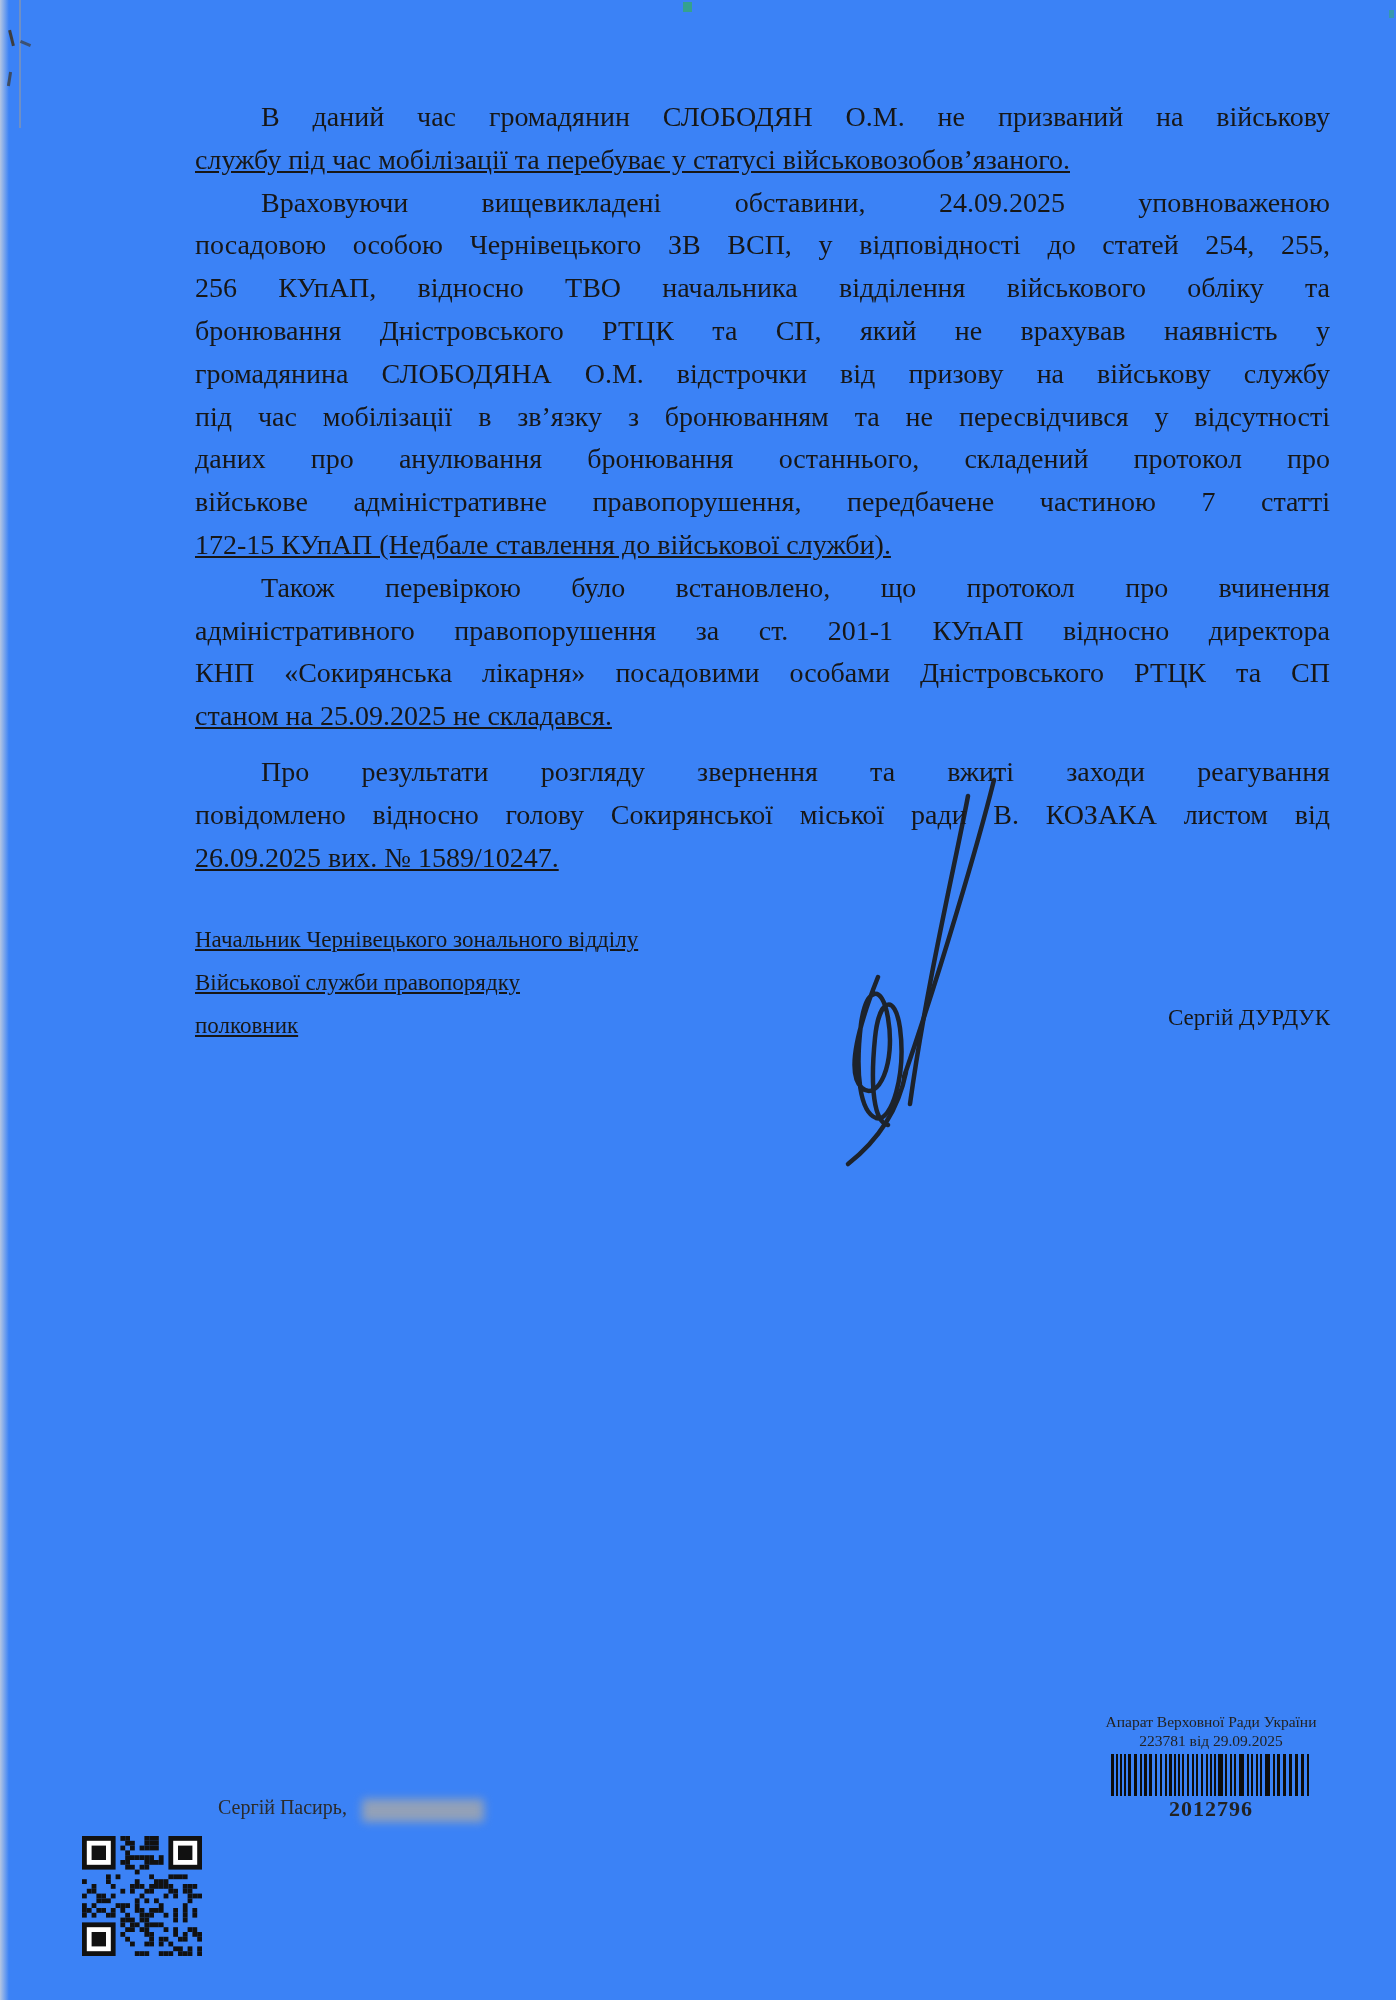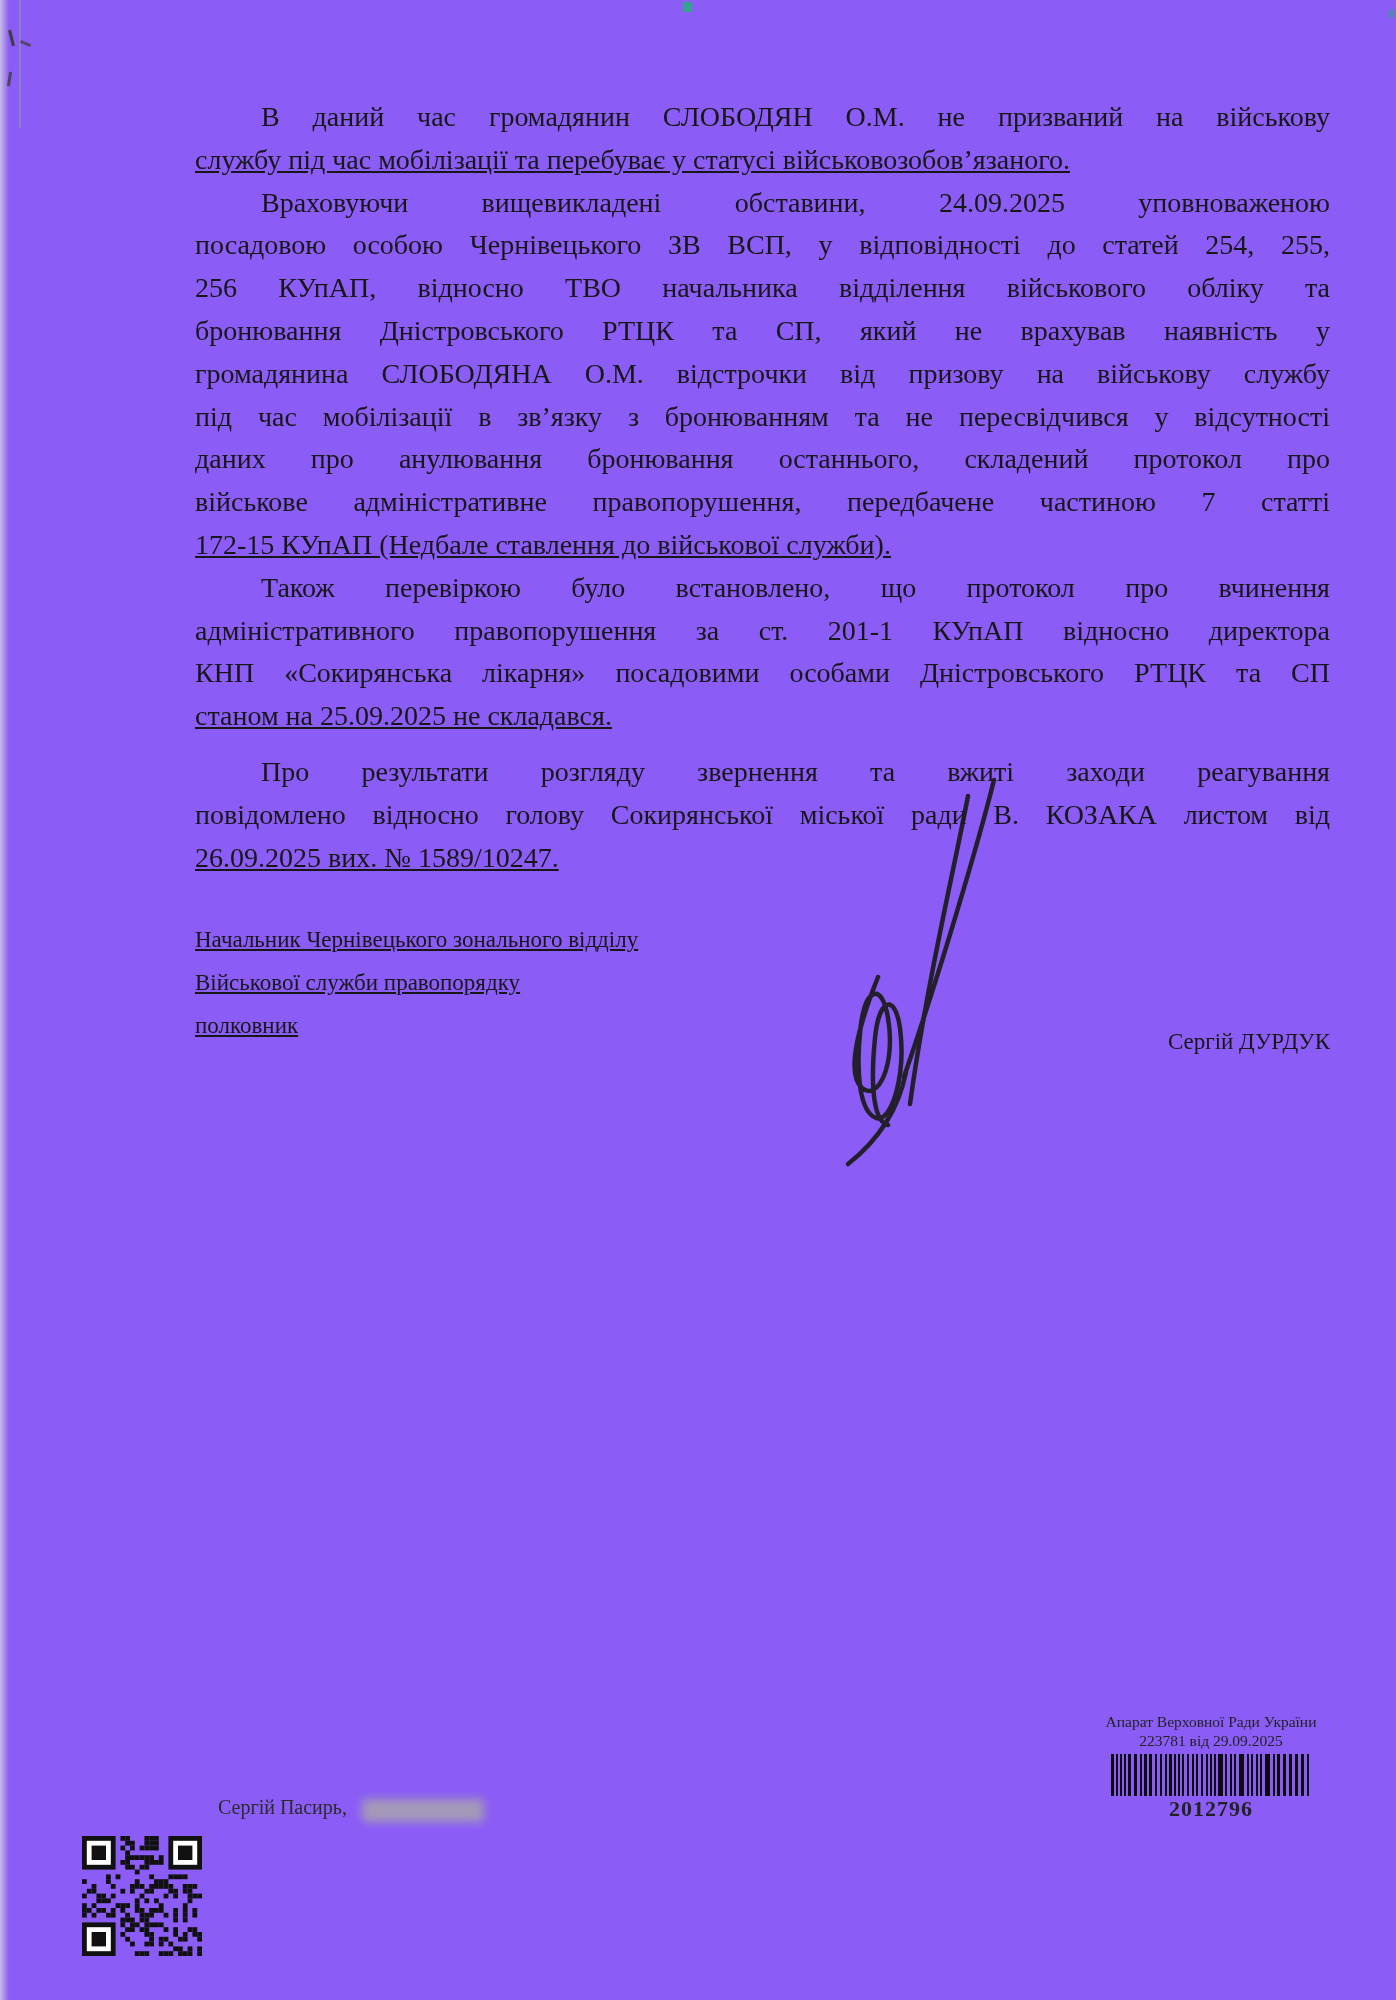--- a/index.html
+++ b/index.html
@@ -1,17 +1,17 @@
 <!DOCTYPE html>
 <html><head>
 <meta charset="utf-8">
 <style>
   html,body{margin:0;padding:0;background:#ffffff;}
   .page{
-    position:relative;width:1396px;height:2000px;background:#8b5cf6;
+    position:relative;width:1396px;height:2000px;background:#3b82f6;
     font-family:"Liberation Serif","DejaVu Serif",serif;color:#171717;
     overflow:hidden;
   }
   
   .edge-shade{position:absolute;left:0;top:0;bottom:0;width:9px;
     background:linear-gradient(to right,#dcdcdc,rgba(255,255,255,0));opacity:.75;}
   .scan-streak{position:absolute;left:19px;top:0;width:2px;height:128px;background:#9a9a9a;opacity:.55;}
   .mark{position:absolute;background:#3d3d3d;}
   .mark.m1{left:10px;top:30px;width:3px;height:16px;transform:rotate(-14deg);}
   .mark.m2{left:20px;top:42px;width:11px;height:3px;transform:rotate(24deg);opacity:.7;}
@@ -25,21 +25,21 @@
     font-size:28px;line-height:42.8px;}
   .para{margin:0;}
   .para.gap{margin-top:13px;}
   .line{text-align:justify;text-align-last:justify;}
   .line.last{text-align-last:left;text-decoration:underline;}
   .line.first{text-indent:66px;}
 
   
   .sig-block{position:absolute;left:195px;top:918px;width:1135px;
     font-size:23px;line-height:43px;}
-  .sig-name{position:absolute;right:0;top:102px;white-space:nowrap;}
+  .sig-name{position:absolute;right:0;top:78px;white-space:nowrap;}
   .signature-svg{position:absolute;left:818px;top:772px;}
 
   
   .executor{position:absolute;left:218px;top:1796px;font-size:20px;color:#2b2b2b;}
   .redaction{position:absolute;left:362px;top:1799px;width:122px;height:23px;
     background:#a9a9a9;filter:blur(5px);border-radius:3px;opacity:.8;}
   .qr{position:absolute;left:82px;top:1836px;}
   .stamp{position:absolute;left:1100px;top:1712px;width:222px;text-align:center;
     font-family:"Liberation Serif","DejaVu Serif",serif;color:#222;}
   .stamp .org{font-size:15.5px;line-height:19px;}

